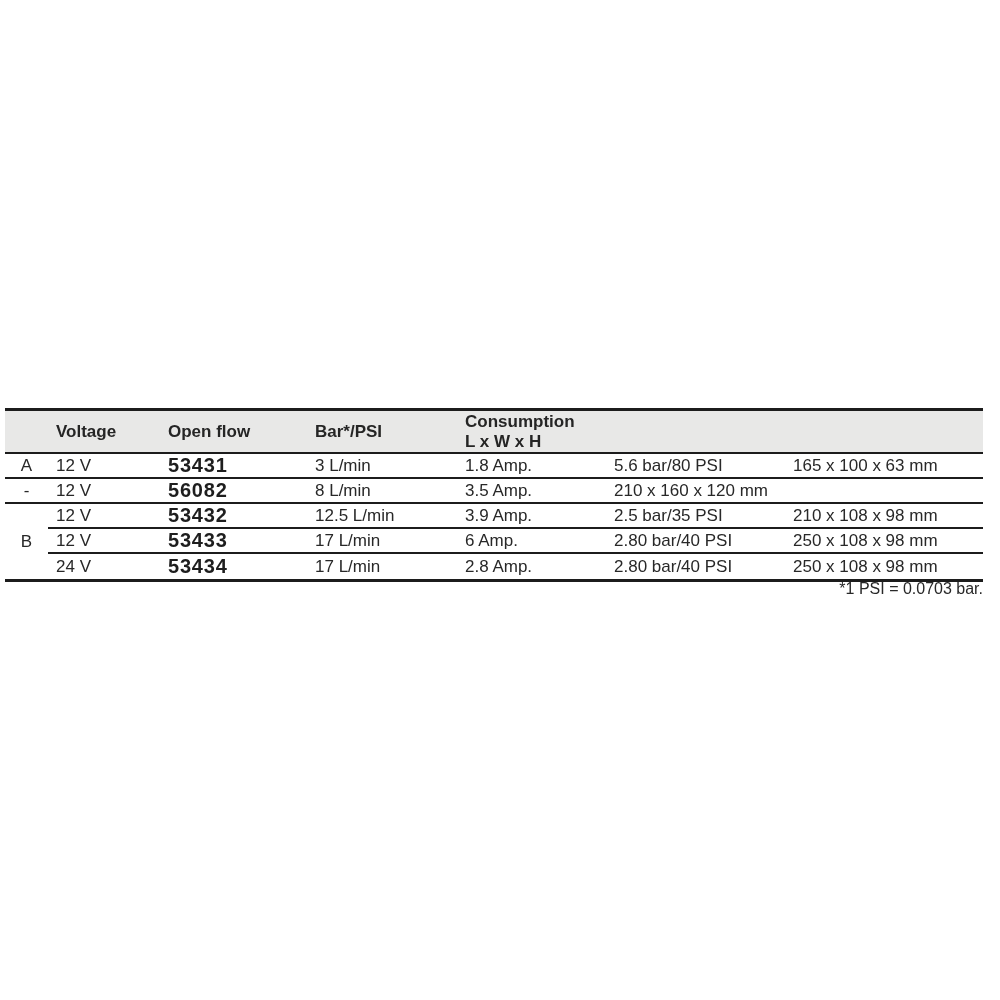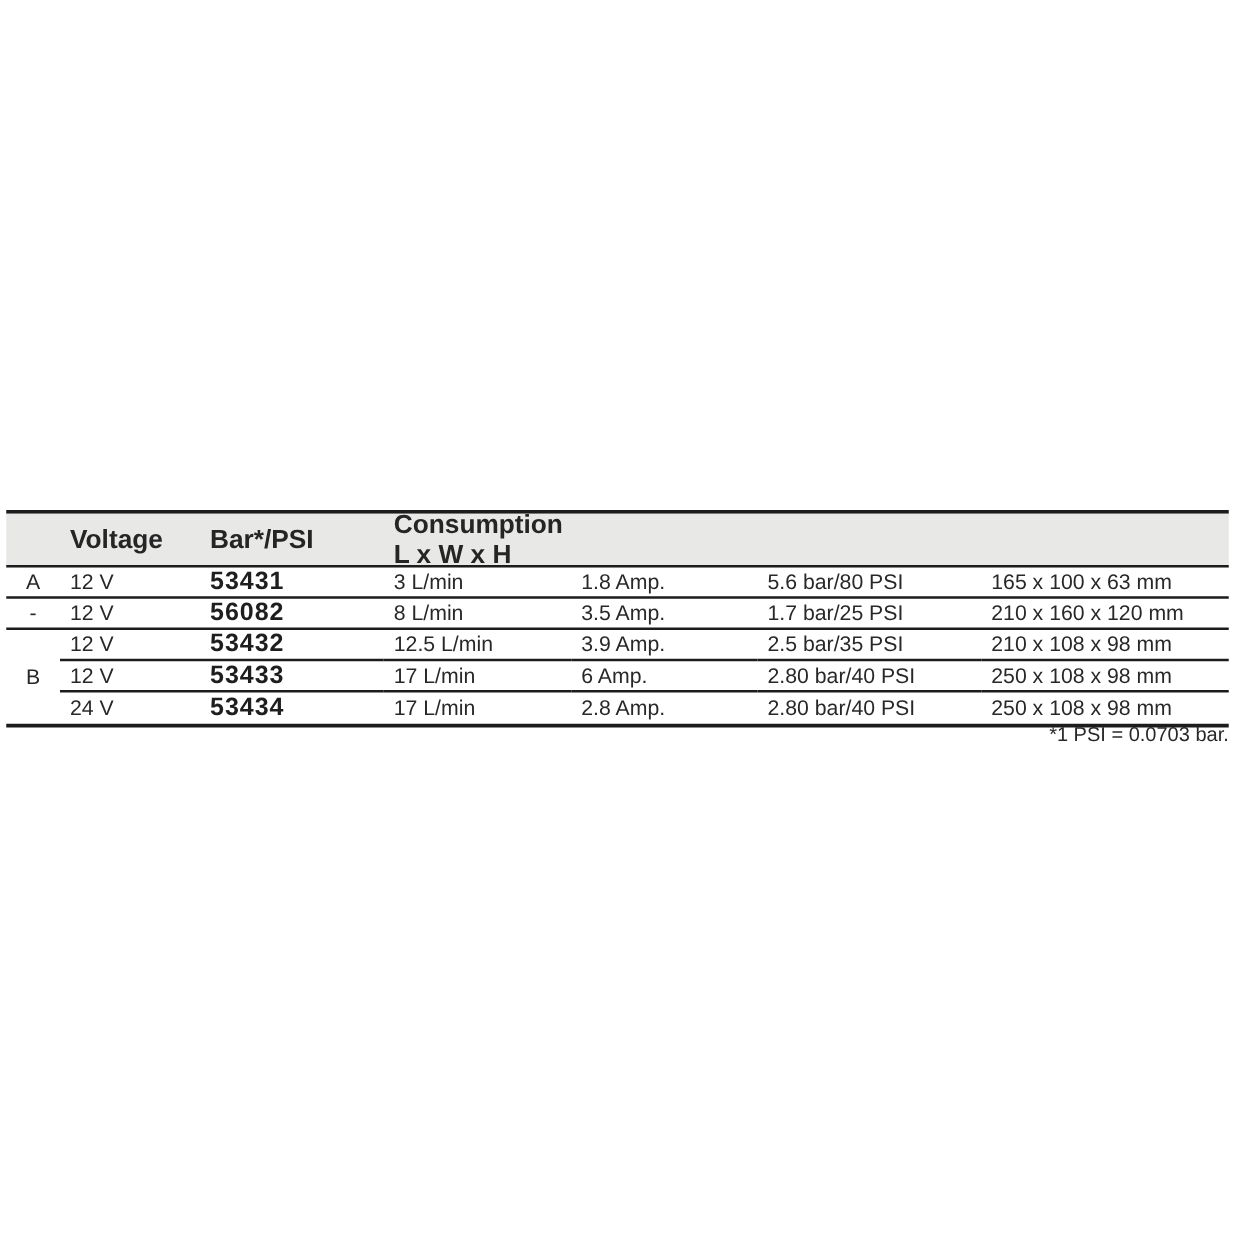--- a/index.html
+++ b/index.html
@@ -40,21 +40,21 @@
   .group-cell {
     justify-content: center;
     padding-left: 0;
   }
 
   .header-row {
     height: 43px;
     background: #e8e8e7;
     border-bottom: 2px solid #1c1c1c;
     font-weight: bold;
-    font-size: 21px;
+    font-size: 17px;
     color: #252525;
   }
 
   .dims-cell {
     flex-direction: column;
     align-items: flex-start;
     justify-content: center;
     line-height: 1.12;
   }
 
@@ -89,20 +89,21 @@
 </head>
 <body>
 
 <div class="page">
 
   <div class="spec-table">
 
     <div class="row header-row">
       <div class="cell group-cell"></div>
       <div class="cell">Voltage</div>
+      <div class="cell">Open flow</div>
       <div class="cell">Bar*/PSI</div>
       <div class="cell dims-cell">
         <span>Consumption</span>
         <span>L x W x H</span>
       </div>
     </div>
 
     <div class="row data-row full-sep">
       <div class="cell group-cell">A</div>
       <div class="cell">12 V</div>
@@ -112,21 +113,20 @@
       <div class="cell">5.6 bar/80 PSI</div>
       <div class="cell">165 x 100 x 63 mm</div>
     </div>
 
     <div class="row data-row full-sep">
       <div class="cell group-cell">-</div>
       <div class="cell">12 V</div>
       <div class="cell ref-cell">56082</div>
       <div class="cell">8 L/min</div>
       <div class="cell">3.5 Amp.</div>
-      <div class="cell">1.7 bar/25 PSI</div>
       <div class="cell">210 x 160 x 120 mm</div>
     </div>
 
     <div class="row data-row part-sep">
       <div class="cell group-cell"></div>
       <div class="cell">12 V</div>
       <div class="cell ref-cell">53432</div>
       <div class="cell">12.5 L/min</div>
       <div class="cell">3.9 Amp.</div>
       <div class="cell">2.5 bar/35 PSI</div>

